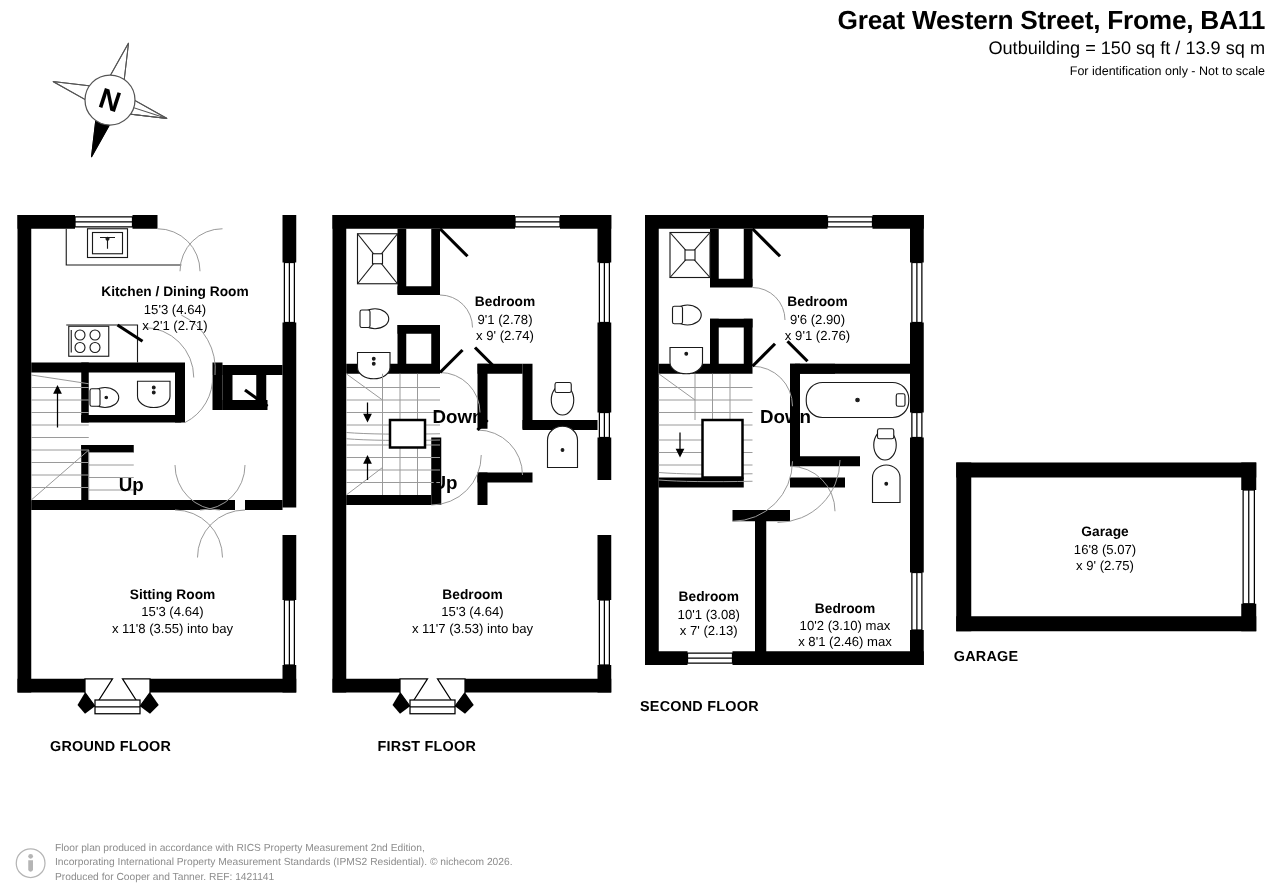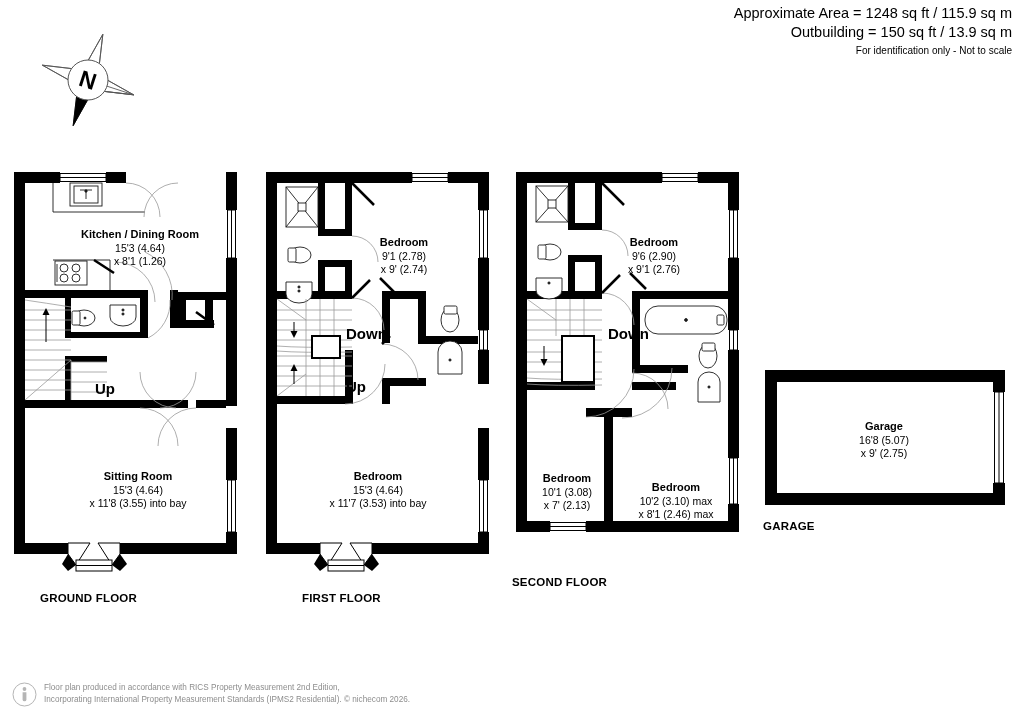--- a/index.html
+++ b/index.html
@@ -28,21 +28,21 @@
 
   
   #footer{left:12px;bottom:8px;display:flex;align-items:center;gap:7px;}
   #footer .txt{font-size:8.2px;line-height:11.4px;color:#8d8d8d;white-space:nowrap;}
   #infoicon{width:25px;height:25px;flex:0 0 25px;margin-top:2px;}
 </style>
 </head>
 <body>
 
 <div class="abs" id="header">
-  <div class="area-line">Approximate Area = 1248 sq ft / 115.9 sq m</div>
+  <div id="title">Great Western Street, Frome, BA11</div>
   <div class="area-line">Outbuilding = 150 sq ft / 13.9 sq m</div>
   <div id="notscale">For identification only - Not to scale</div>
 </div>
 
 <div class="abs" id="compass">
   <svg width="104" height="104" viewBox="0 0 104 104">
     <g transform="rotate(18 52 52)">
 
       <path d="M52 4 L60 44 L100 52 L60 60 L52 100 L44 60 L4 52 L44 44 Z" fill="none" stroke="#555" stroke-width="0.8"></path>
       <path d="M52 4 L60 44 L52 52 L44 44 Z" fill="none" stroke="#555" stroke-width="0.8"></path>
@@ -187,21 +187,21 @@
       <path d="M168 23 A 34 34 0 0 0 134 57"></path>
 
       <line x1="186" y1="152" x2="204" y2="165" stroke="#000" stroke-width="2.5"></line>
       <path d="M186 152 A 19 19 0 0 0 186 152"></path>
     </g>
   </svg>
 
   <div class="rm" style="left:130px;top:68px;">
     <div class="nm">Kitchen / Dining Room</div>
     <div class="dim">15'3 (4.64)</div>
-    <div class="dim">x 8'1 (1.26)</div>
+    <div class="dim">x 2'1 (2.71)</div>
   </div>
   <div class="rm" style="left:128px;top:310px;">
     <div class="nm">Sitting Room</div>
     <div class="dim">15'3 (4.64)</div>
     <div class="dim">x 11'8 (3.55) into bay</div>
   </div>
   <div class="updown" style="left:85px;top:220px;">Up</div>
   <div class="floor-label" style="left:30px;top:432px;">GROUND FLOOR</div>
 </div>
 
@@ -440,21 +440,21 @@
     <div class="nm">Bedroom</div>
     <div class="dim">10'1 (3.08)</div>
     <div class="dim">x 7' (2.13)</div>
   </div>
   <div class="rm" style="left:164px;top:321px;">
     <div class="nm">Bedroom</div>
     <div class="dim">10'2 (3.10) max</div>
     <div class="dim">x 8'1 (2.46) max</div>
   </div>
   <div class="updown" style="left:96px;top:165px;">Down</div>
-  <div class="floor-label" style="left:0px;top:416px;text-align:center;">SECOND FLOOR</div>
+  <div class="floor-label" style="left:0px;top:400px;text-align:center;">SECOND FLOOR</div>
 </div>
 
 <div class="plan" id="plan-garage" style="left:760px;top:365px;width:250px;height:165px;">
   <svg width="250" height="165" viewBox="0 0 250 165">
     <g fill="#000">
       <rect x="5" y="5" width="240" height="12"></rect>
       <rect x="5" y="5" width="12" height="135"></rect>
       <rect x="5" y="128" width="240" height="12"></rect>
       <rect x="233" y="5" width="12" height="22"></rect>
       <rect x="233" y="118" width="12" height="22"></rect>
@@ -476,14 +476,15 @@
   <span id="infoicon">
     <svg width="25" height="25" viewBox="0 0 25 25">
       <circle cx="12.5" cy="12.5" r="11.5" fill="none" stroke="#b5b5b5" stroke-width="1"></circle>
       <circle cx="12.5" cy="7" r="1.9" fill="#b5b5b5"></circle>
       <path d="M10.6 10.2 h3.8 v7.2 a1.9 1.9 0 0 1 -3.8 0 z" fill="#b5b5b5"></path>
     </svg>
   </span>
   <span>
     <div class="txt">Floor plan produced in accordance with RICS Property Measurement 2nd Edition,</div>
     <div class="txt">Incorporating International Property Measurement Standards (IPMS2 Residential).   © nichecom 2026.</div>
+    <div class="txt">Produced for Cooper and Tanner.   REF: 1421141</div>
   </span>
 </div>
 
 </body></html>

